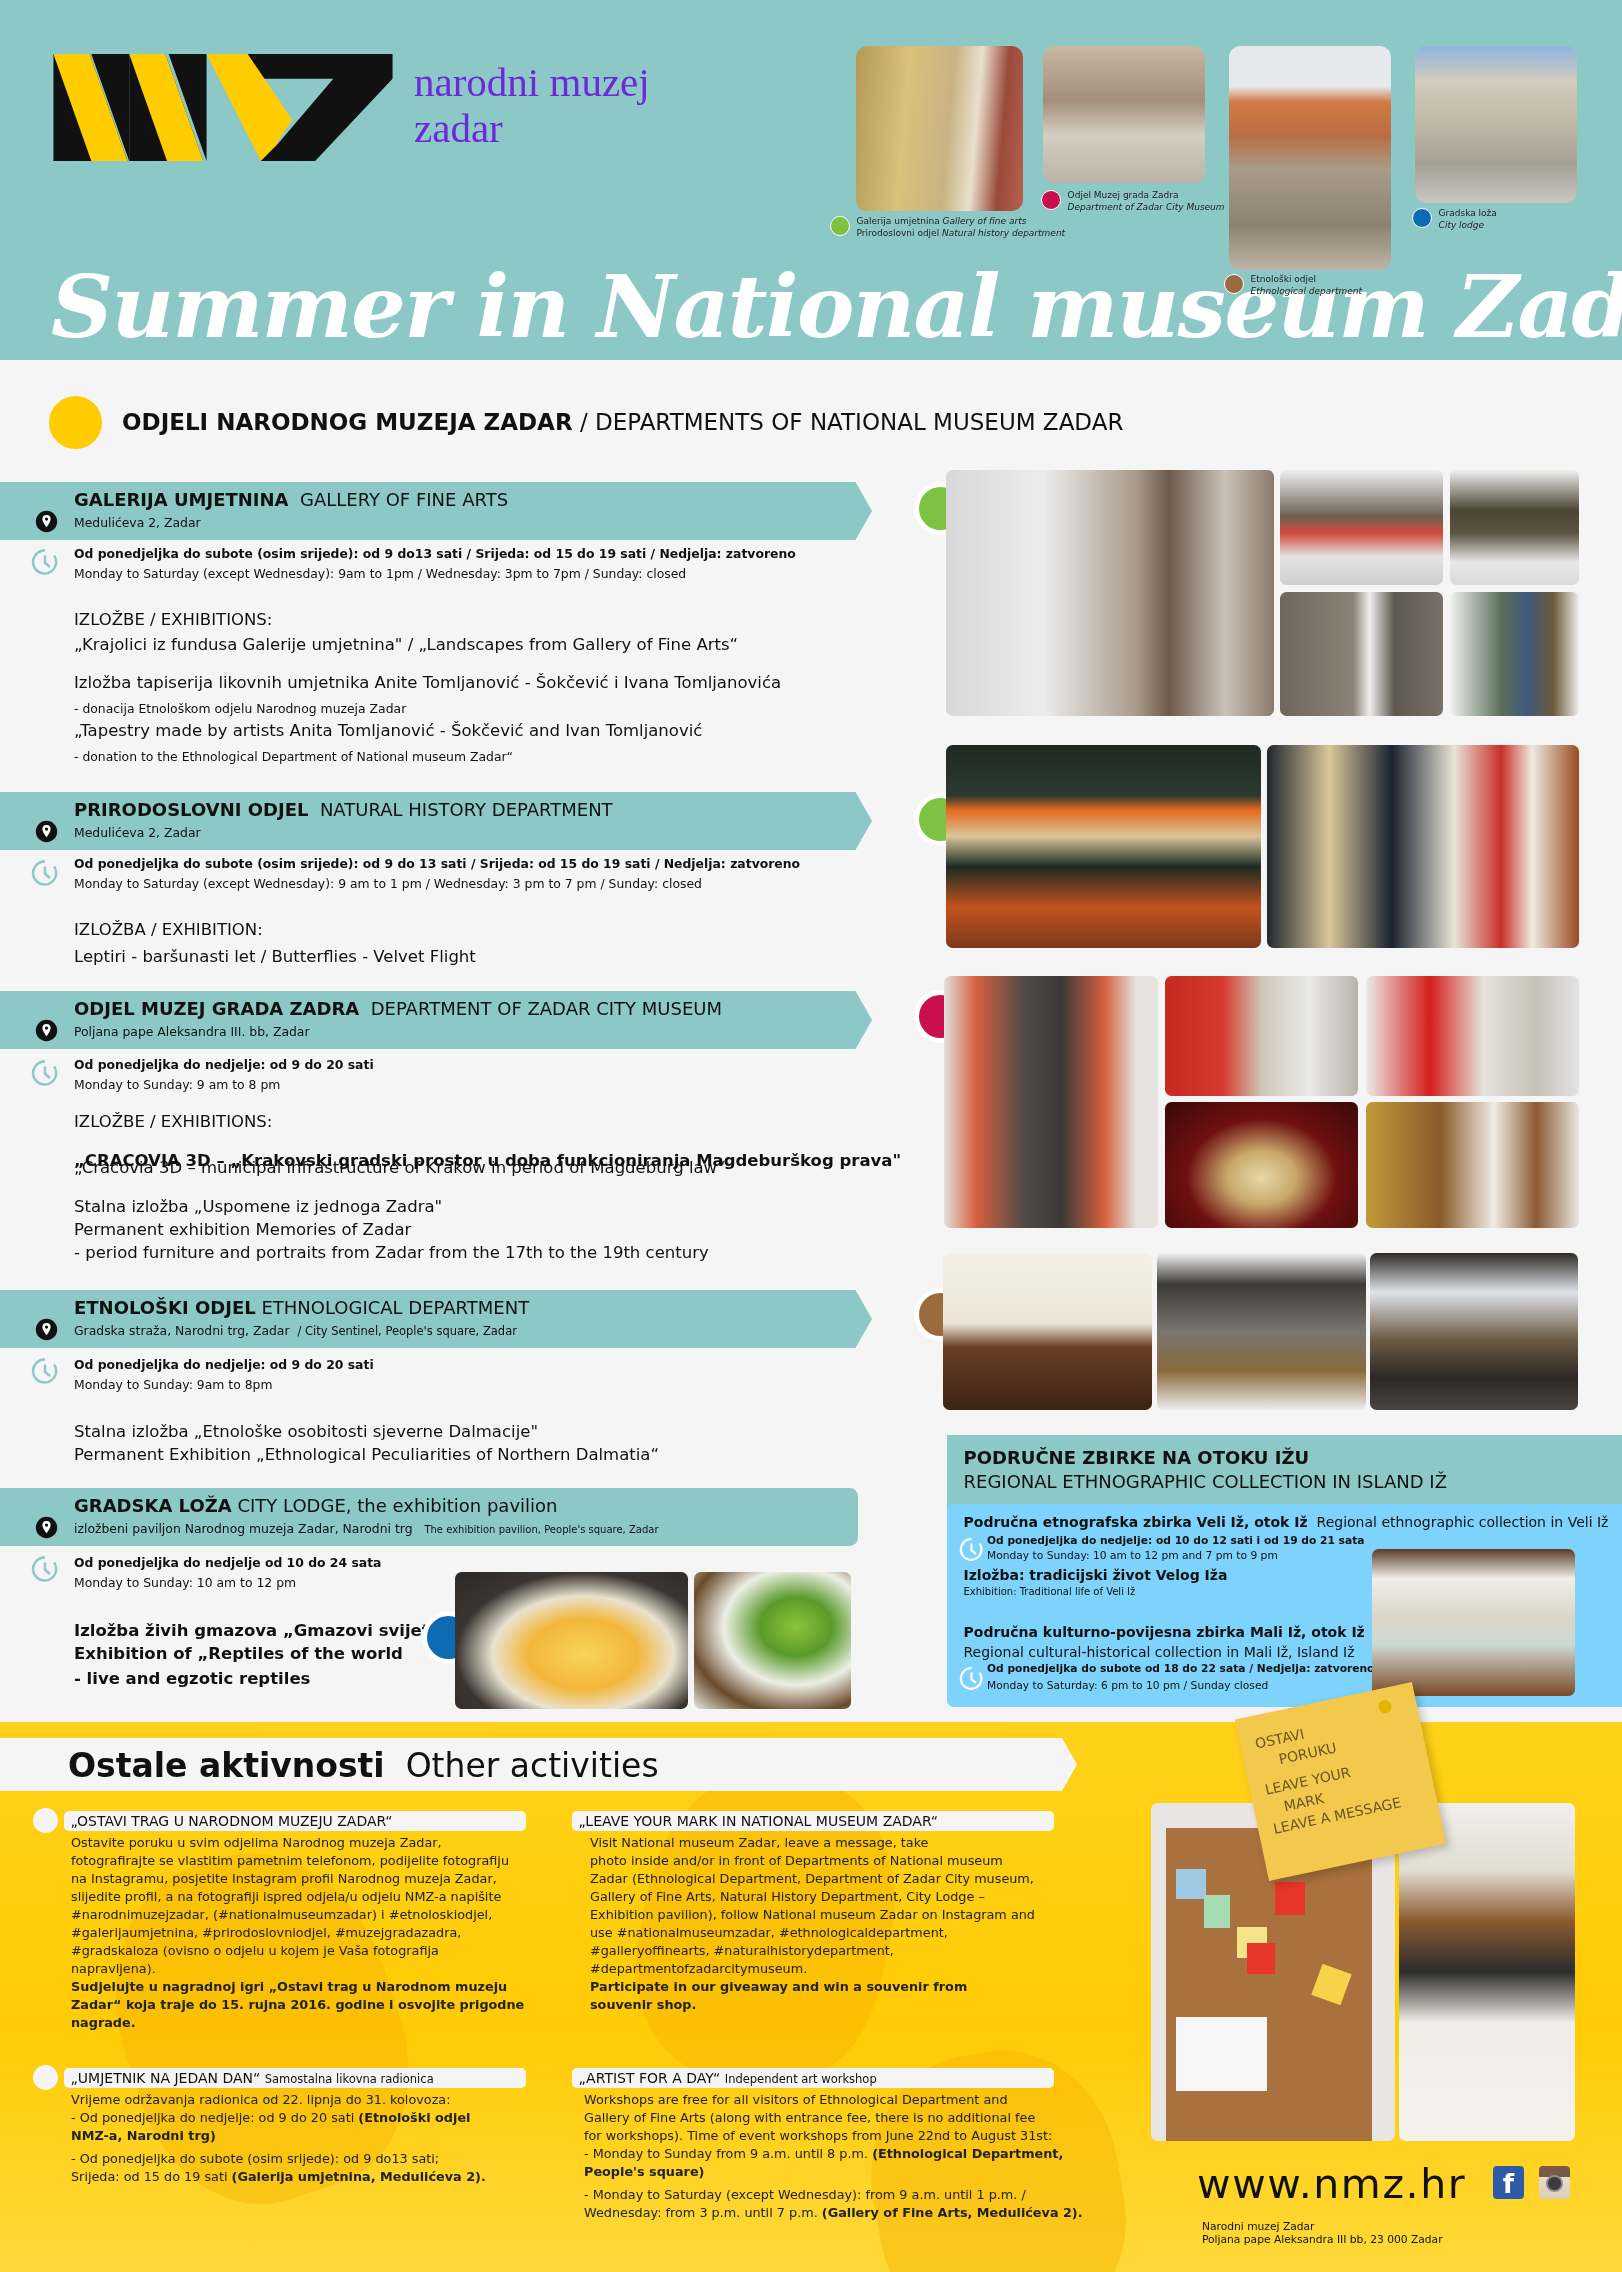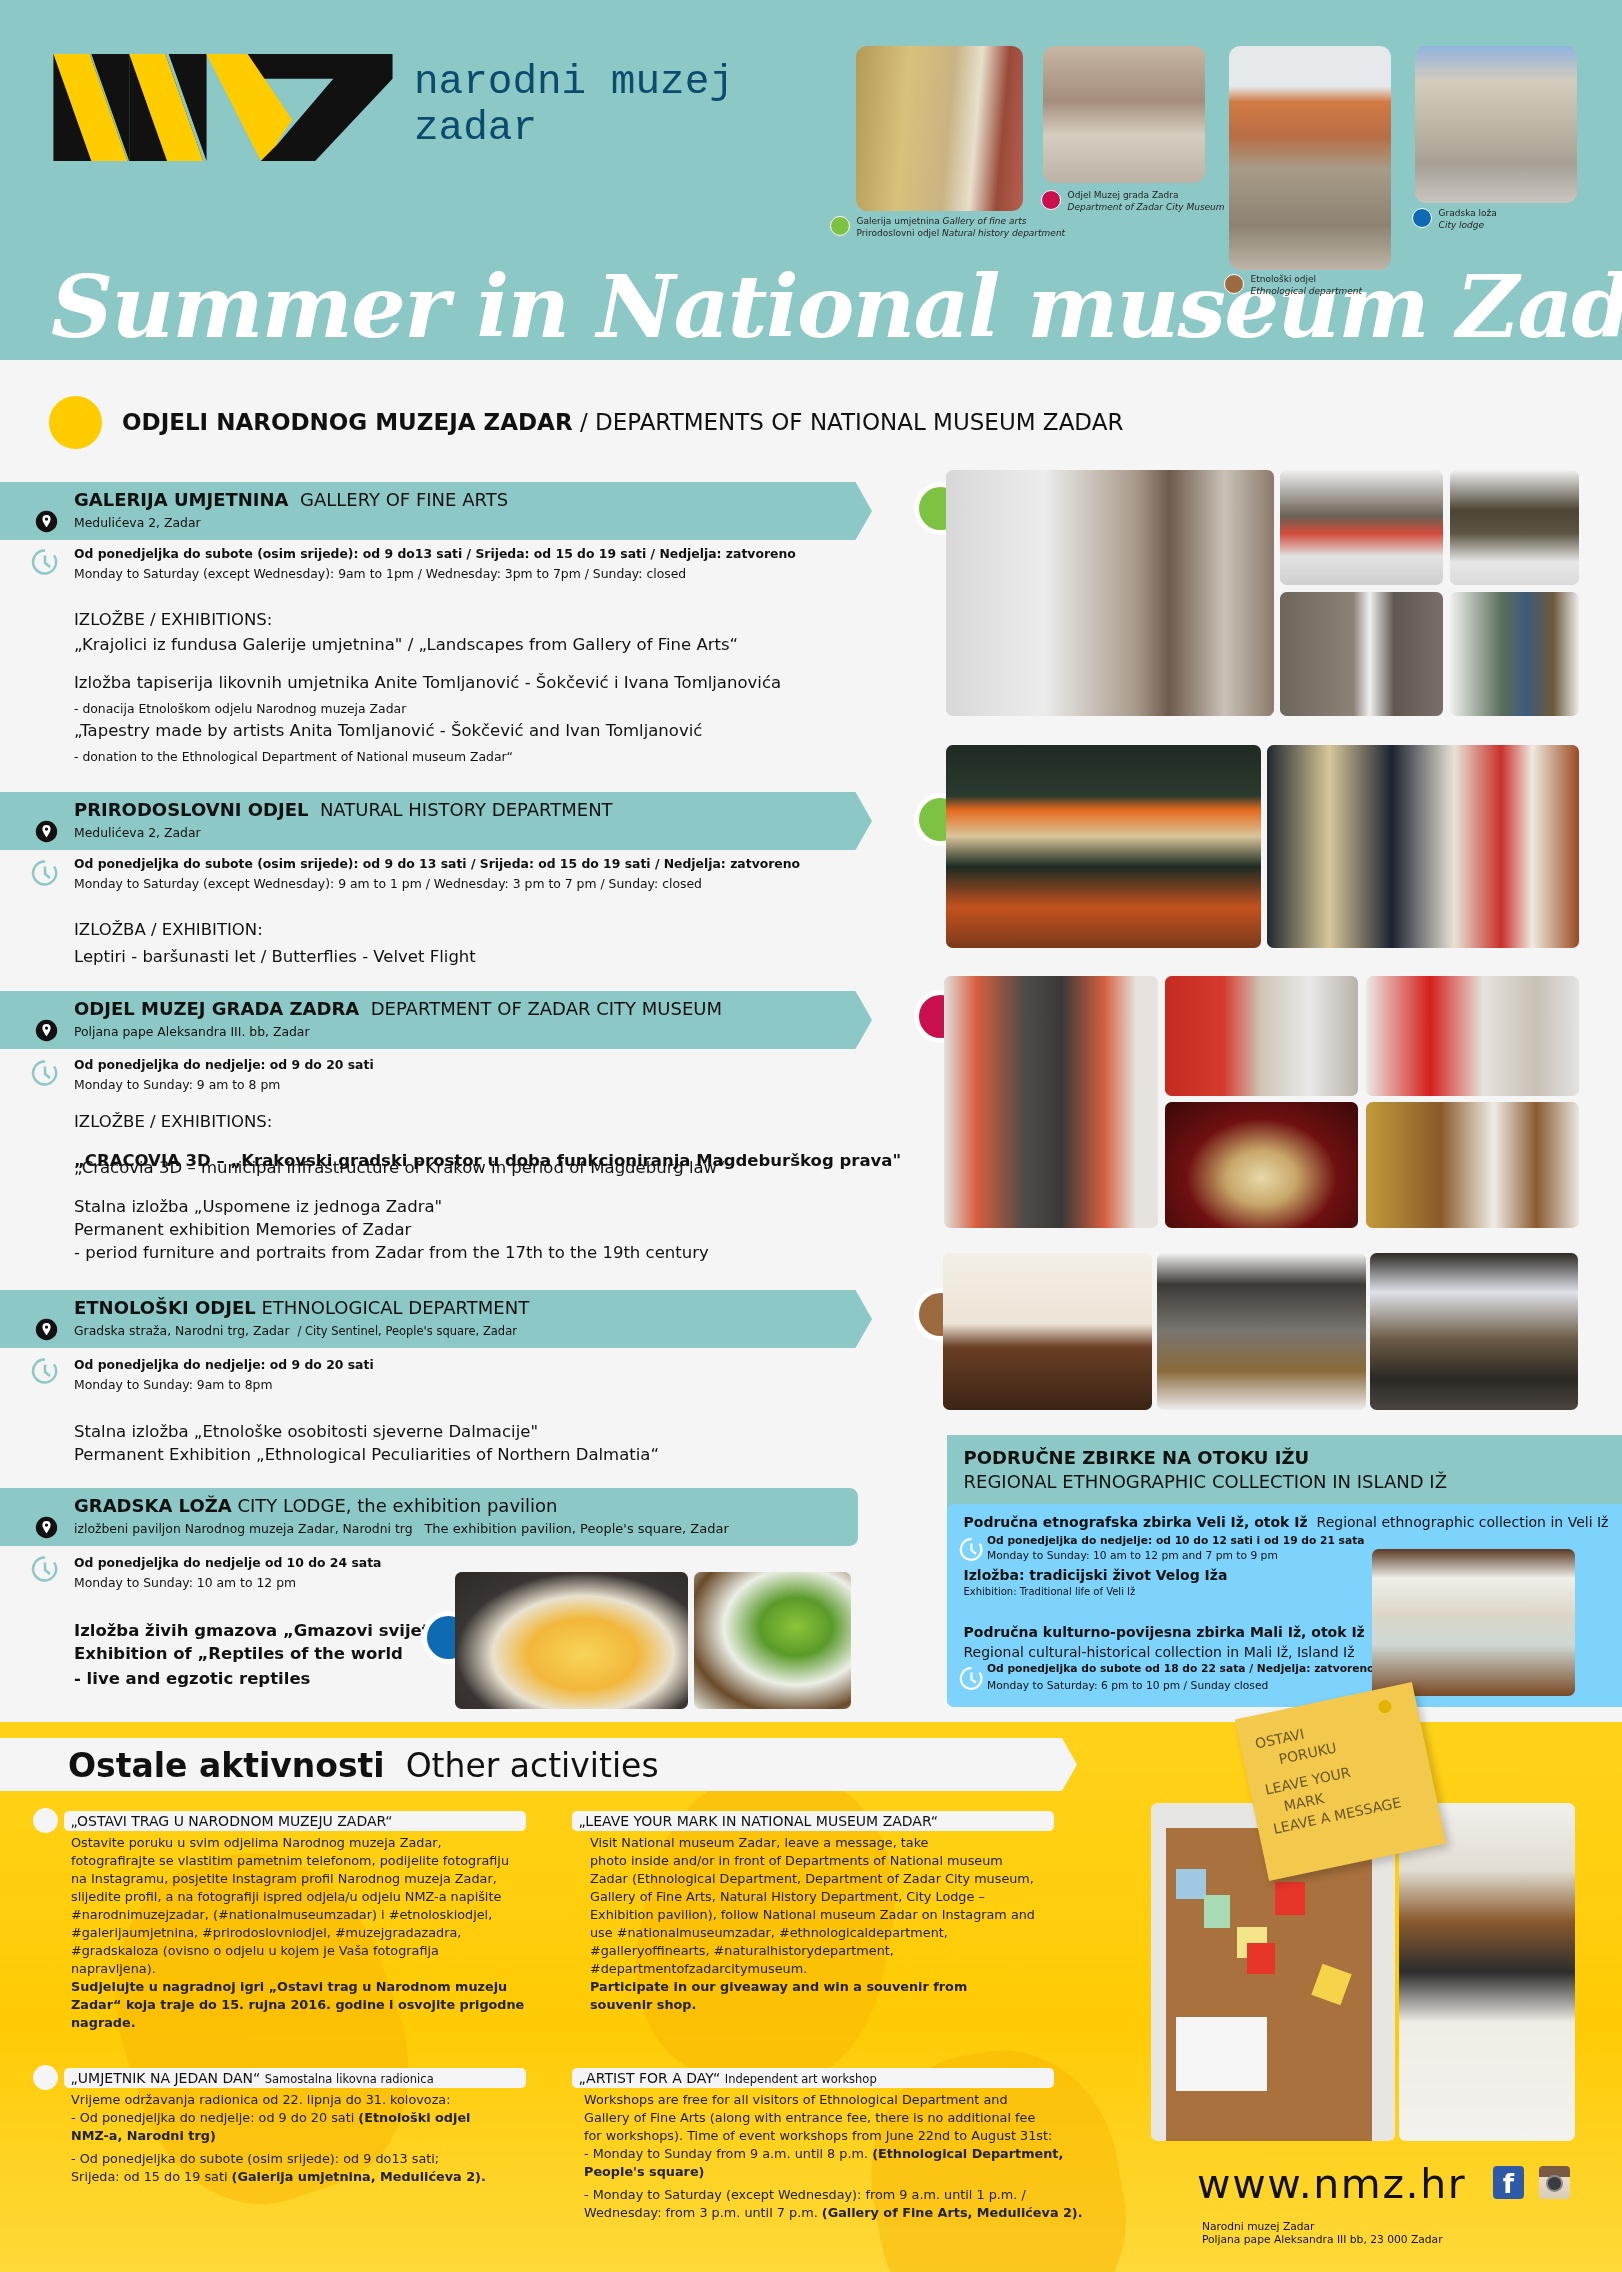--- a/index.html
+++ b/index.html
@@ -12,21 +12,21 @@
     overflow: hidden;
   }
   .abs { position: absolute; }
 
   
   .header {
     position: absolute; left: 0; top: 0; width: 1623px; height: 360px;
     background: #8cc9c6;
   }
   .logo { position: absolute; left: 53px; top: 54px; width: 340px; height: 107px; }
-  .logo-text { position: absolute; left: 414px; top: 59px; font-size: 41px; line-height: 46px; color: #0c4a6e; font-family: Liberation Mono, monospace; }
+  .logo-text { position: absolute; left: 414px; top: 59px; font-size: 41px; line-height: 46px; color: #6d28d9; font-family: Liberation Serif, serif; }
   .ljetni { position: absolute; left: 54px; top: 203px; font-size: 48px; letter-spacing: 11.5px; color: #fff; font-family: "DejaVu Sans", sans-serif; font-weight: bold; }
   .summer { position: absolute; left: 51px; top: 256px; font-size: 86px; color: #fff; font-family: "DejaVu Serif", serif; font-style: italic; font-weight: bold; letter-spacing: -1.6px; white-space: nowrap; }
 
   .photo {
     position: absolute; border-radius: 11.5px; overflow: hidden;
   }
   .legend { position: absolute; display: flex; align-items: flex-start; gap: 6.6px; }
   .legend .dot { width: 20px; height: 20px; border-radius: 50%; border: 1.6px solid #fff; flex: none; }
   .legend .txt { font-size: 9px; line-height: 11.5px; color: #222; font-family: "DejaVu Sans", sans-serif; }
   .legend .txt i { font-style: italic; }
@@ -259,21 +259,21 @@
 <div class="body-line bl-lg" style="top:1422px;">Stalna izložba „Etnološke osobitosti sjeverne Dalmacije"</div>
 <div class="body-line bl-lg" style="top:1445px;">Permanent Exhibition „Ethnological Peculiarities of Northern Dalmatia“</div>
 
 <div class="dept-dot" style="left:914px;top:1288px;background:#9b6a3f;"></div>
 <div class="ph" style="left:943px;top:1253px;width:209px;height:157px;background:linear-gradient(180deg,#f4efe6 0%,#ece4d6 45%,#6a3e24 60%,#3a2414 100%);"></div>
 <div class="ph" style="left:1157px;top:1253px;width:209px;height:157px;background:linear-gradient(180deg,#f2f2f2 0%,#3c3a37 20%,#7a7670 50%,#8a6a3a 75%,#ededed 100%);"></div>
 <div class="ph" style="left:1370px;top:1253px;width:208px;height:157px;background:linear-gradient(180deg,#2e2a25 0%,#dfe2ea 25%,#6c5c45 55%,#2c2824 80%,#4a4540 100%);"></div>
 
 <div class="banner round" style="top:1488px;width:858px;">
   <div class="banner-title"><b>GRADSKA LOŽA</b> <span>CITY LODGE, the exhibition pavilion</span></div>
-  <div class="banner-addr"><span>izložbeni paviljon Narodnog muzeja Zadar, Narodni trg</span>&nbsp;&nbsp; <span style="font-size:13px;">The exhibition pavilion, People's square, Zadar</span></div>
+  <div class="banner-addr"><span>izložbeni paviljon Narodnog muzeja Zadar, Narodni trg</span>&nbsp;&nbsp; <span style="font-size:10px;">The exhibition pavilion, People's square, Zadar</span></div>
 </div>
 <svg class="pin" style="top:1516px;" viewBox="0 0 28 28">
     <circle cx="14" cy="14" r="13" fill="#111"></circle>
     <path d="M14 6a5 5 0 0 0-5 5c0 4 5 10 5 10s5-6 5-10a5 5 0 0 0-5-5z" fill="#fff"></path>
     <circle cx="14" cy="11" r="2" fill="#111"></circle>
   </svg>
 <svg class="clock" style="top:1555px;" viewBox="0 0 34 34">
     <path d="M17 3 A14 14 0 1 0 28 9" fill="none" stroke="#8cc9c6" stroke-width="3"></path>
     <path d="M17 9 V18 L23 23" fill="none" stroke="#8cc9c6" stroke-width="3"></path>
   </svg>

